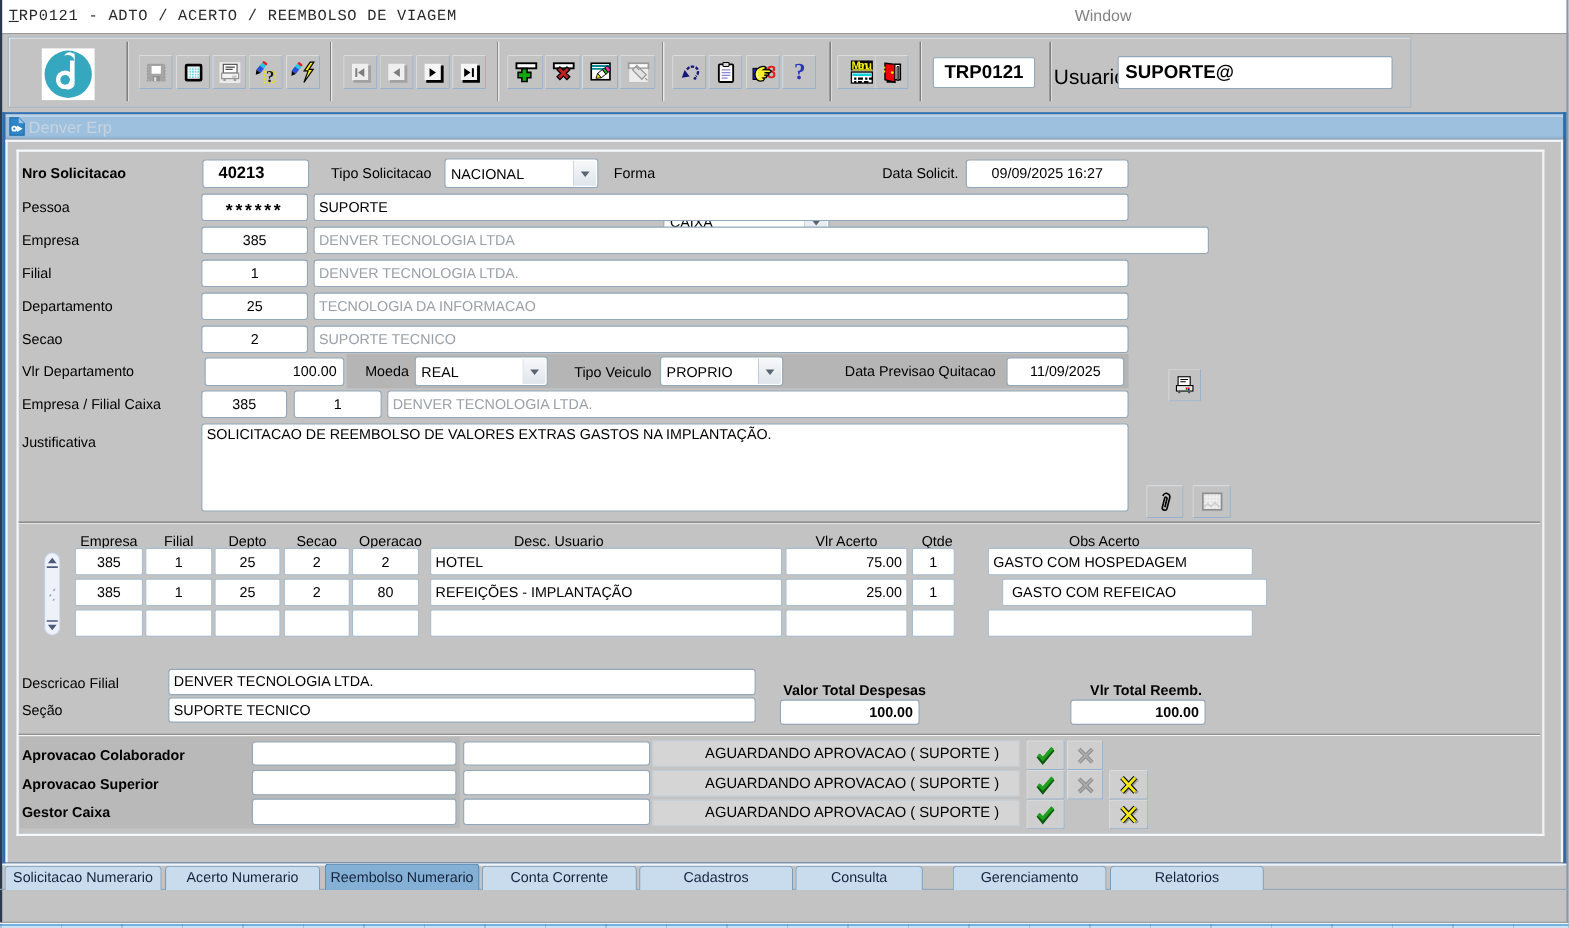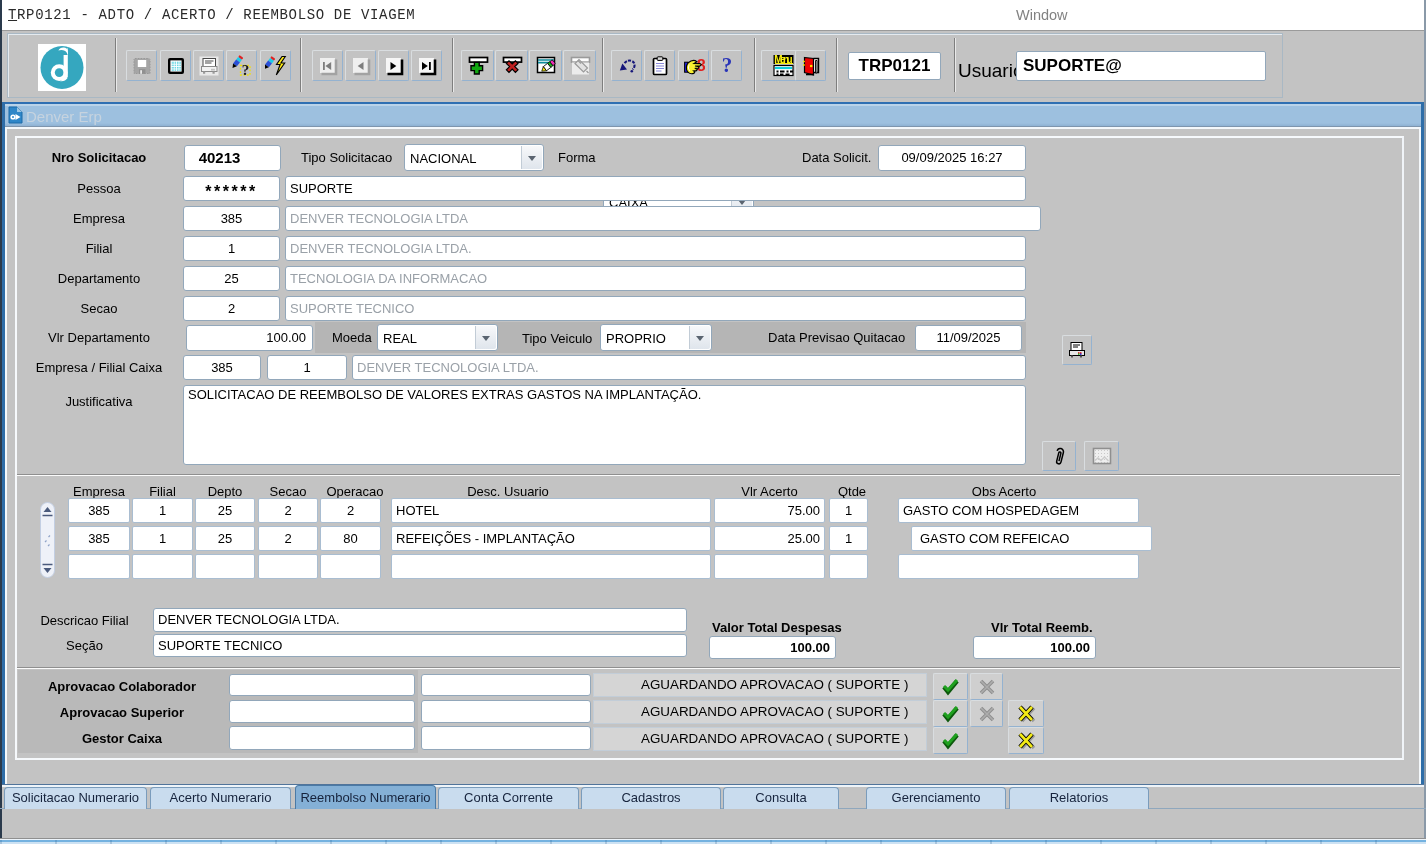--- a/index.html
+++ b/index.html
@@ -1,39 +1,39 @@
 <!DOCTYPE html>
 <html><head><meta charset="utf-8">
 <style>
 html,body{margin:0;padding:0;}
 body{width:1426px;height:844px;position:relative;overflow:hidden;background:#c3c3c3;font-family:"Liberation Sans",sans-serif;font-size:13px;color:#000;}
 .abs{position:absolute;}
 .lbl{position:absolute;font-size:13px;color:#000;white-space:nowrap;}
-.lblr{position:absolute;font-size:13px;color:#000;white-space:nowrap;text-align:center;}
+.lblr{position:absolute;font-size:13px;color:#000;white-space:nowrap;text-align:left;}
 .b{font-weight:bold;}
 .tb{position:absolute;background:#fff;border:1px solid #92a7ba;border-radius:3px;box-sizing:border-box;font-size:13px;white-space:nowrap;overflow:hidden;}
 .ctr{text-align:center;}
 .rt{text-align:right;}
 .gray{color:#9aa1a8;}
 .btn{position:absolute;box-sizing:border-box;border:1px solid;border-color:#d9dde0 #94b2d0 #94b2d0 #d9dde0;border-radius:2px;background:#c3c3c3;display:flex;align-items:center;justify-content:center;}
 .appr{background:#cfcfcf !important;}
 .sep{position:absolute;width:2px;top:38px;height:54px;background:linear-gradient(90deg,#7e7e7e 50%,#e9e9e9 50%);}
 .combo{position:absolute;background:#fff;border:1px solid #92a7ba;border-radius:3px;box-sizing:border-box;font-size:13px;white-space:nowrap;}
 .combo .tx{position:absolute;left:5px;top:50%;transform:translateY(-50%);}
 .combo .ar{position:absolute;right:1px;top:1px;bottom:1px;width:20px;background:linear-gradient(#f7f8fa,#dfe5ec);border-left:1px solid #c2ccd6;border-radius:0 2px 2px 0;}
 .combo .ar:after{content:"";position:absolute;left:50%;top:50%;margin:-2px 0 0 -4px;border:4px solid transparent;border-top:5px solid #5a6470;}
 .cell{position:absolute;background:#fff;border:1px solid #a9bdd1;border-radius:2px;box-sizing:border-box;font-size:13px;white-space:nowrap;overflow:hidden;}
 .tab{position:absolute;top:787px;height:22px;background:#c9dcee;border:1px solid #7a9cbc;border-bottom:none;border-radius:4px 4px 0 0;box-sizing:border-box;text-align:center;font-size:13px;color:#16233c;line-height:20px;}
 .tabsel{top:785px;height:24px;background:#84b0d6;border-color:#4a7aa6;line-height:23px;}
 </style></head>
 <body>
 
 <div class="abs" style="left:0;top:0;width:1426px;height:30px;background:#fff;"></div>
 <div class="abs" style="left:8px;top:7px;font-family:'Liberation Mono',monospace;font-size:14px;letter-spacing:0.65px;color:#2a2a2a;"><span style="text-decoration:underline">T</span>RP0121 - ADTO / ACERTO / REEMBOLSO DE VIAGEM</div>
-<div class="abs" style="left:1016px;top:7px;font-size:14.5px;color:#828282;">Window</div>
+<div class="abs" style="left:977px;top:7px;font-size:14.5px;color:#828282;">Window</div>
 
 <div class="abs" style="left:0;top:30px;width:1426px;height:70px;background:#c3c3c3;border-top:1px solid #9a9a9a;"></div>
 <div class="abs" style="left:7px;top:33px;width:1274px;height:63px;border:1px solid #a9b8c4;box-shadow:inset 1px 1px 0 #e4eaef;"></div>
 <div id="toolbar">
 
 <div class="abs" style="left:38px;top:44px;width:48px;height:47px;background:#fff;"></div>
 <svg class="abs" style="left:38px;top:44px" width="48" height="47" viewBox="0 0 48 47">
 <circle cx="24" cy="23.5" r="21.5" fill="#35a7bf"></circle>
 <circle cx="21.2" cy="28.6" r="8.4" fill="#fff"></circle>
       <circle cx="21.2" cy="28.6" r="4.4" fill="#35a7bf"></circle>
@@ -262,21 +262,21 @@
     </div>
 <div class="lbl" style="left:802px;top:150px;">Data Solicit.</div>
 <div class="tb ctr" style="left:878px;top:145px;width:148px;height:26px;line-height:24px;">09/09/2025 16:27</div>
 
 <div class="lblr" style="left:20px;top:181px;width:158px;">Pessoa</div>
 <div class="tb ctr b" style="left:183px;top:176px;width:97px;height:25px;line-height:29px;letter-spacing:2.5px;font-size:16px;">******</div>
 <div class="tb" style="left:285px;top:176px;width:741px;height:25px;line-height:23px;padding-left:4px;">SUPORTE</div>
 
 <div class="lblr" style="left:20px;top:211px;width:158px;">Empresa</div>
 <div class="tb ctr" style="left:183px;top:206px;width:97px;height:25px;line-height:23px;">385</div>
-<div class="tb gray" style="left:285px;top:206px;width:756px;height:25px;line-height:23px;padding-left:4px;">DENVER TECNOLOGIA LTDA</div>
+<div class="tb gray" style="left:285px;top:206px;width:814px;height:25px;line-height:23px;padding-left:4px;">DENVER TECNOLOGIA LTDA</div>
 
 <div class="lblr" style="left:20px;top:241px;width:158px;">Filial</div>
 <div class="tb ctr" style="left:183px;top:236px;width:97px;height:25px;line-height:23px;">1</div>
 <div class="tb gray" style="left:285px;top:236px;width:741px;height:25px;line-height:23px;padding-left:4px;">DENVER TECNOLOGIA LTDA.</div>
 
 <div class="lblr" style="left:20px;top:271px;width:158px;">Departamento</div>
 <div class="tb ctr" style="left:183px;top:266px;width:97px;height:25px;line-height:23px;">25</div>
 <div class="tb gray" style="left:285px;top:266px;width:741px;height:25px;line-height:23px;padding-left:4px;">TECNOLOGIA DA INFORMACAO</div>
 
 <div class="lblr" style="left:20px;top:301px;width:158px;">Secao</div>

